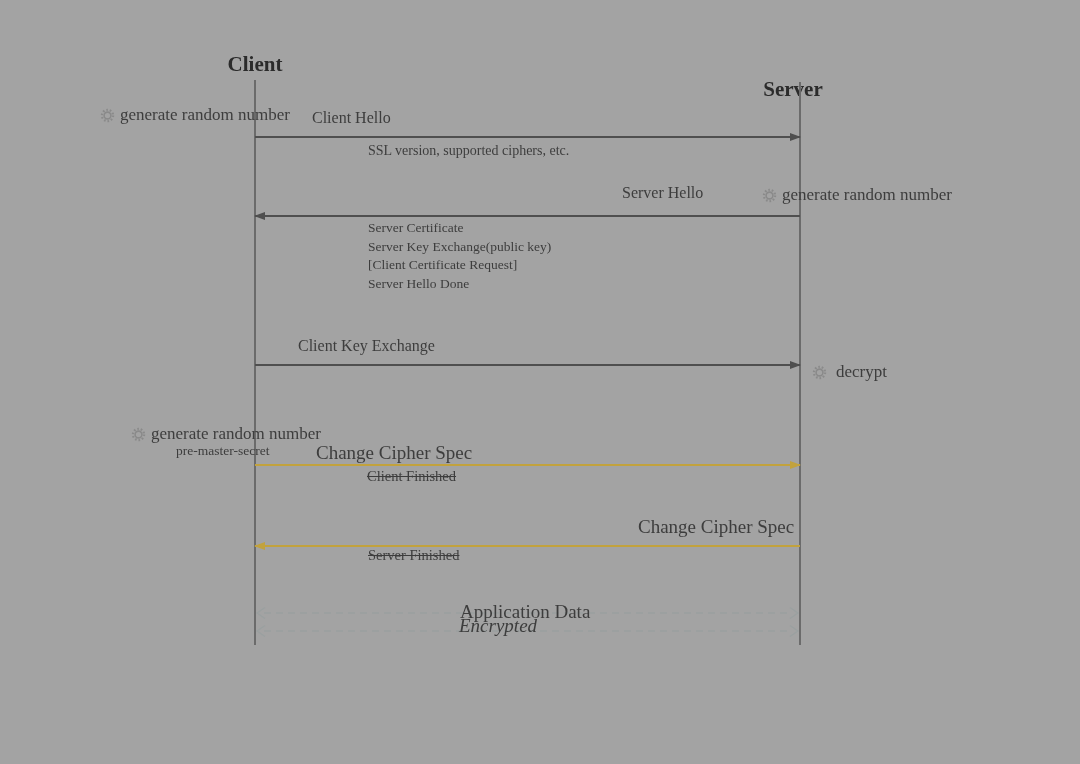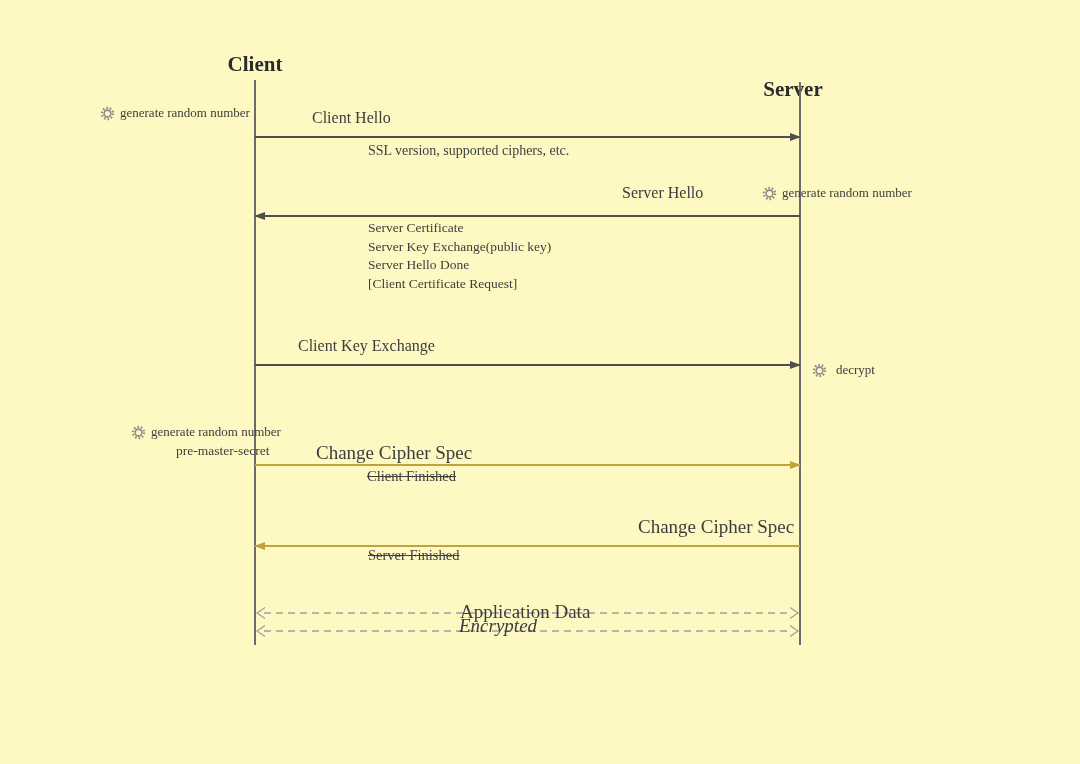--- a/index.html
+++ b/index.html
@@ -5,29 +5,29 @@
   :root{
     --gold:#c2a23d;
     --dark-line:#4f4f4f;
     --dashed-line:#9aa0a0;
     --text:#3d3d3d;
     --gear:#8a8a8a;
     --lifeline:#6b6b6b;
   }
   html,body{margin:0;padding:0;background:#fff;}
   .stage{
-    position:relative;width:1080px;height:764px;background:#fef9c3;overflow:hidden;
+    position:relative;width:1080px;height:764px;background:#a3a3a3;overflow:hidden;
     font-family:"Liberation Serif","DejaVu Serif",serif;color:var(--text);
   }
   .abs{position:absolute;white-space:nowrap;}
   .actor{font-weight:bold;font-size:21px;color:#2b2b2b;transform:translateX(-50%);}
   .lifeline{position:absolute;width:2px;background:var(--lifeline);}
   .msg-label{font-size:16px;}
   .detail{font-size:13.5px;line-height:18.6px;white-space:nowrap;}
-  .note{font-size:13px;display:flex;align-items:center;gap:5px;text-align:right;}
+  .note{font-size:17px;display:flex;align-items:center;gap:5px;text-align:right;}
   .note .txt{white-space:nowrap;}
   .ccs{font-size:19px;}
   .struck{font-size:14.5px;text-decoration:line-through;text-decoration-thickness:1.3px;}
   .arrow{position:absolute;left:255px;width:545px;height:1.6px;}
   .arrow.dark{background:var(--dark-line);}
   .arrow.gold{background:var(--gold);}
   .arrow.right::after{
     content:"";position:absolute;right:-1px;top:50%;transform:translateY(-50%);
     width:0;height:0;border-top:4.5px solid transparent;border-bottom:4.5px solid transparent;
     border-left:11px solid var(--dark-line);
@@ -74,22 +74,22 @@
       </svg>
     </span>
     <span class="txt">generate random number</span>
   </div>
 
   <div class="abs msg-label" style="left:622px;top:184px;">Server Hello</div>
   <div class="arrow dark left" style="top:215px;"></div>
   <div class="abs" style="left:368px;top:219px;">
     <div class="detail">Server Certificate</div>
     <div class="detail">Server Key Exchange(public key)</div>
+    <div class="detail">[Client Certificate Request]</div>
     <div class="detail">Server Hello Done</div>
-    <div class="detail">[Client Certificate Request]</div>
   </div>
 
   <div class="abs msg-label" style="left:298px;top:337px;">Client Key Exchange</div>
   <div class="arrow dark right" style="top:364px;"></div>
   <div class="abs note" style="left:812px;top:362px;gap:9px;">
     <span class="gear">
       <svg width="15" height="15" viewBox="0 0 15 15">
         <circle cx="7.5" cy="7.5" r="5.6" fill="none" stroke="#8a8a8a" stroke-width="2.2" stroke-dasharray="1.6 1.9"></circle>
         <circle cx="7.5" cy="7.5" r="3.4" fill="none" stroke="#8a8a8a" stroke-width="1.6"></circle>
       </svg>

